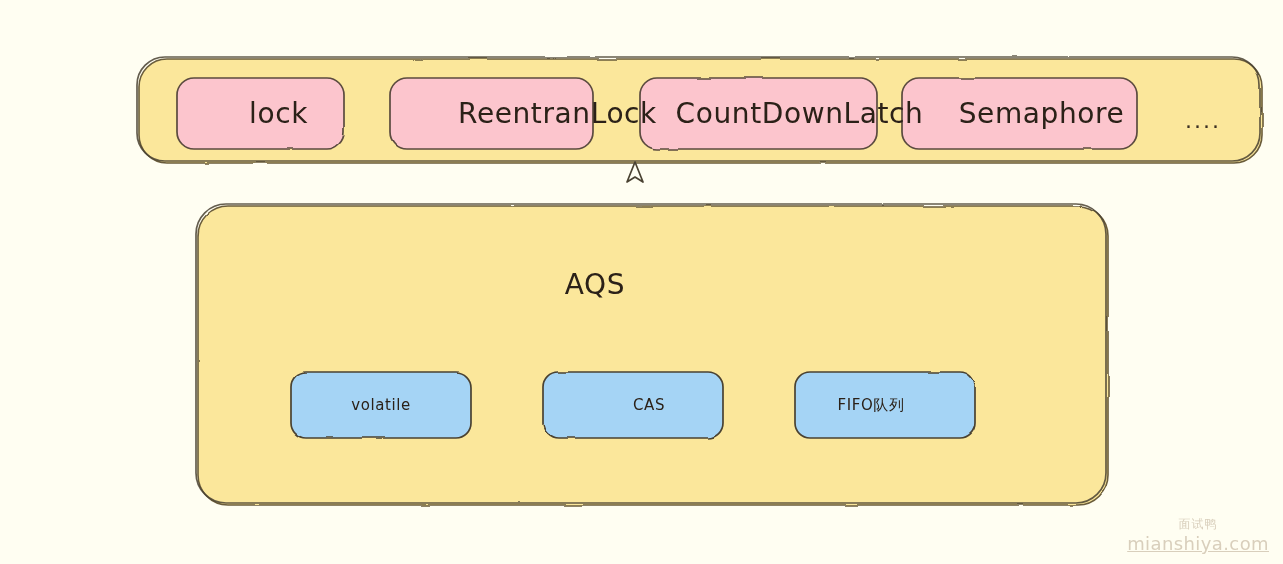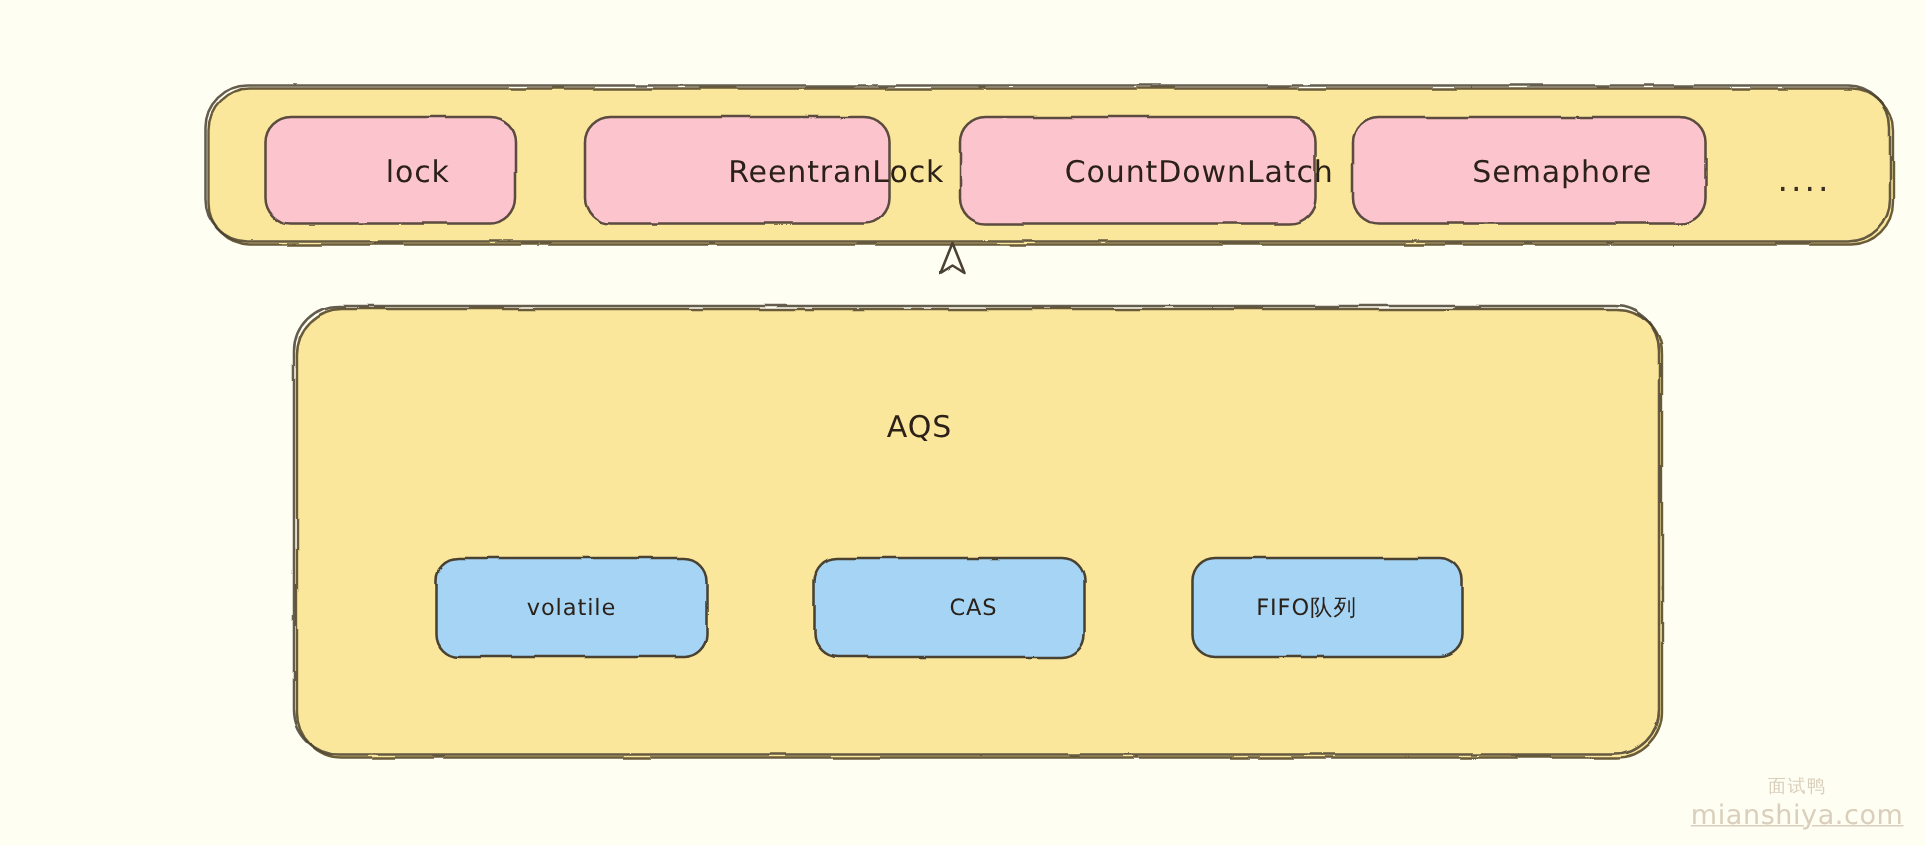--- a/index.html
+++ b/index.html
@@ -27,21 +27,21 @@
     display: flex;
     align-items: center;
     justify-content: center;
     font-family: "DejaVu Sans", sans-serif;
     color: #2b2118;
     letter-spacing: 0.6px;
     white-space: nowrap;
     pointer-events: none;
   }
   .sz-19 { font-size: 15px; }
-  .sz-20 { font-size: 20px; padding-left: 18px; }
+  .sz-20 { font-size: 28px; padding-left: 18px; }
   .dots {
     position: absolute;
     font-size: 22px;
     color: #3a2f22;
     letter-spacing: 2px;
     font-family: "DejaVu Sans", sans-serif;
   }
   .watermark {
     position: absolute;
     right: 14px;
@@ -112,21 +112,21 @@
 <div class="node-label sz-20" style="left:177px; top:78px; width:167px; height:71px;">lock</div>
 
 <div class="node-label sz-20" style="left:390px; top:78px; width:203px; height:71px;margin-left:48px;">ReentranLock</div>
 
 <div class="node-label sz-20" style="left:640px; top:78px; width:283px; height:71px;">CountDownLatch</div>
 
 <div class="node-label sz-20" style="left:902px; top:78px; width:243px; height:71px;">Semaphore</div>
 
 <div class="dots" style="left:1185px; top:108px;">....</div>
 
-<div class="node-label sz-20" style="left:198px; top:262px; width:794px; height:44px;">AQS</div>
+<div class="node-label sz-20" style="left:180px; top:262px; width:794px; height:44px;">AQS</div>
 
 <div class="node-label sz-19" style="left:291px; top:372px; width:180px; height:66px;">volatile</div>
 
 <div class="node-label sz-19" style="left:543px; top:372px; width:212px; height:66px;">CAS</div>
 
 <div class="node-label sz-19" style="left:795px; top:372px; width:152px; height:66px;">FIFO队列</div>
 
 <div class="watermark">
   <div class="wm-cn">面试鸭</div>
   <div class="wm-en">mianshiya.com</div>

